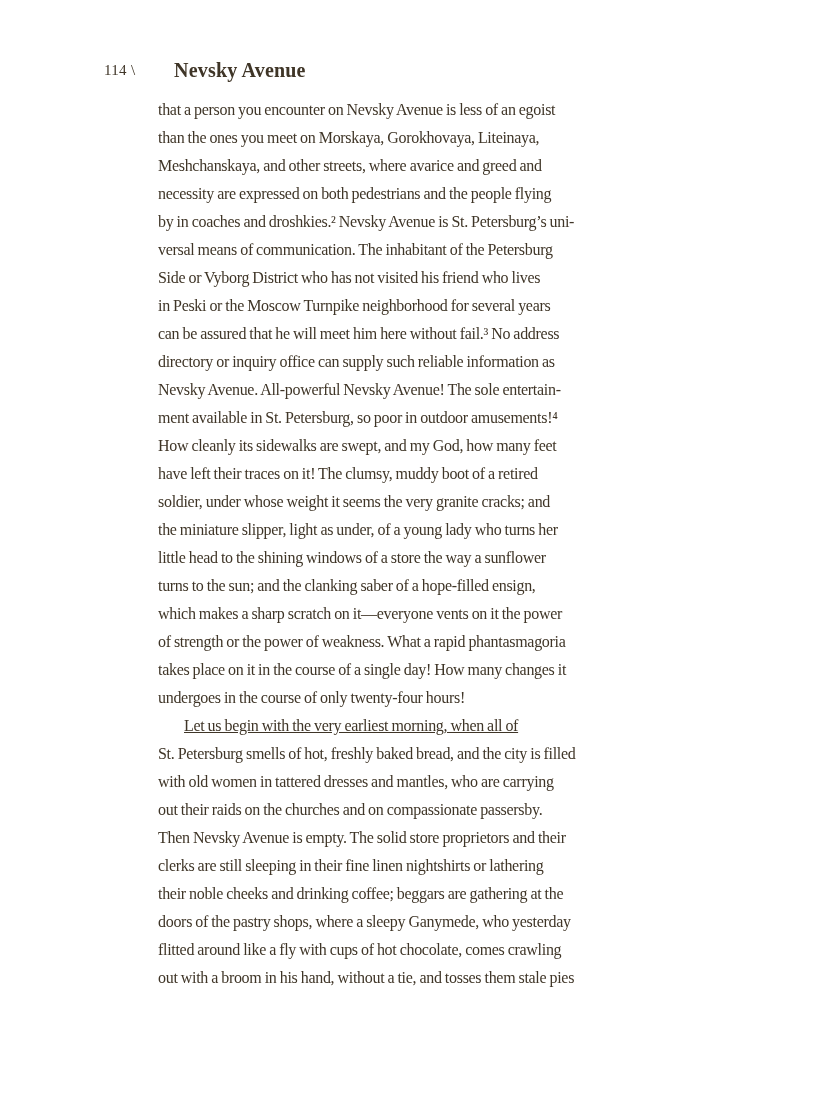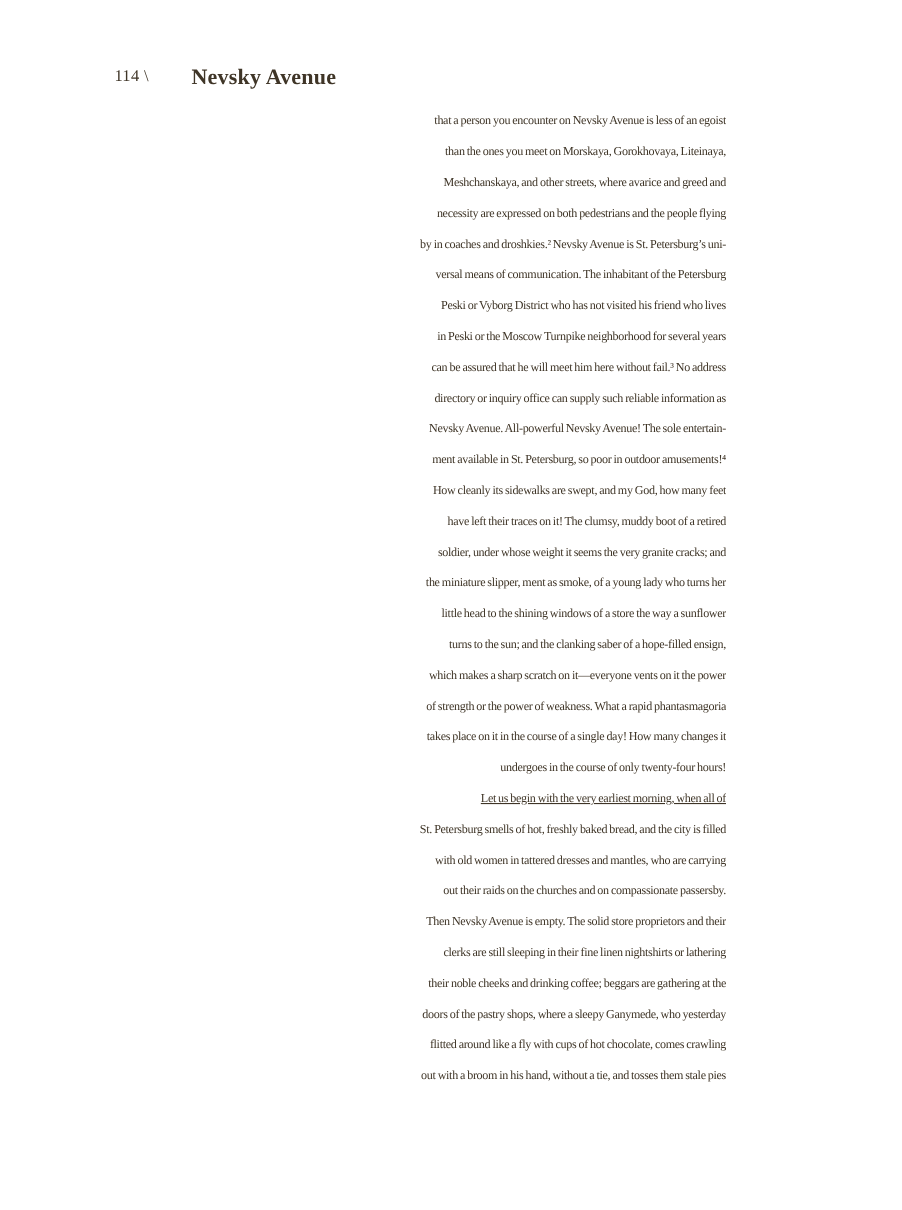--- a/index.html
+++ b/index.html
@@ -45,24 +45,24 @@
   .body-text {
     position: absolute;
     top: 96px;
     left: 158px;
     width: 502px;
   }
   .line {
     height: 28px;
     line-height: 28px;
     overflow: hidden;
-    font-size: 11px;
+    font-size: 16px;
     letter-spacing: -0.3px;
     word-spacing: -0.5px;
-    text-align: right;
+    text-align: left;
     white-space: normal;
   }
   
   .line.j::after {
     content: "";
     display: inline-block;
     width: 100%;
     height: 0;
   }
   .line.ind {
@@ -79,30 +79,30 @@
     <span class="folio"><span>114</span><span> \</span></span>
     <span class="running-title">Nevsky Avenue</span>
   </div>
   <div class="body-text">
       <div class="line j">that a person you encounter on Nevsky Avenue is less of an egoist</div>
       <div class="line j">than the ones you meet on Morskaya, Gorokhovaya, Liteinaya,</div>
       <div class="line j">Meshchanskaya, and other streets, where avarice and greed and</div>
       <div class="line j">necessity are expressed on both pedestrians and the people flying</div>
       <div class="line j">by in coaches and droshkies.² Nevsky Avenue is St. Petersburg’s uni-</div>
       <div class="line j">versal means of communication. The inhabitant of the Petersburg</div>
-      <div class="line j">Peski or Vyborg District who has not visited his friend who lives</div>
+      <div class="line j">Side or Vyborg District who has not visited his friend who lives</div>
       <div class="line j">in Peski or the Moscow Turnpike neighborhood for several years</div>
       <div class="line j">can be assured that he will meet him here without fail.³ No address</div>
       <div class="line j">directory or inquiry office can supply such reliable information as</div>
       <div class="line j">Nevsky Avenue. All-powerful Nevsky Avenue! The sole entertain-</div>
       <div class="line j">ment available in St. Petersburg, so poor in outdoor amusements!⁴</div>
       <div class="line j">How cleanly its sidewalks are swept, and my God, how many feet</div>
       <div class="line j">have left their traces on it! The clumsy, muddy boot of a retired</div>
       <div class="line j">soldier, under whose weight it seems the very granite cracks; and</div>
-      <div class="line j">the miniature slipper, ment as smoke, of a young lady who turns her</div>
+      <div class="line j">the miniature slipper, light as under, of a young lady who turns her</div>
       <div class="line j">little head to the shining windows of a store the way a sunflower</div>
       <div class="line j">turns to the sun; and the clanking saber of a hope-filled ensign,</div>
       <div class="line j">which makes a sharp scratch on it—everyone vents on it the power</div>
       <div class="line j">of strength or the power of weakness. What a rapid phantasmagoria</div>
       <div class="line j">takes place on it in the course of a single day! How many changes it</div>
       <div class="line">undergoes in the course of only twenty-four hours!</div>
       <div class="line j ind">Let us begin with the very earliest morning, when all of</div>
       <div class="line j">St. Petersburg smells of hot, freshly baked bread, and the city is filled</div>
       <div class="line j">with old women in tattered dresses and mantles, who are carrying</div>
       <div class="line j">out their raids on the churches and on compassionate passersby.</div>

